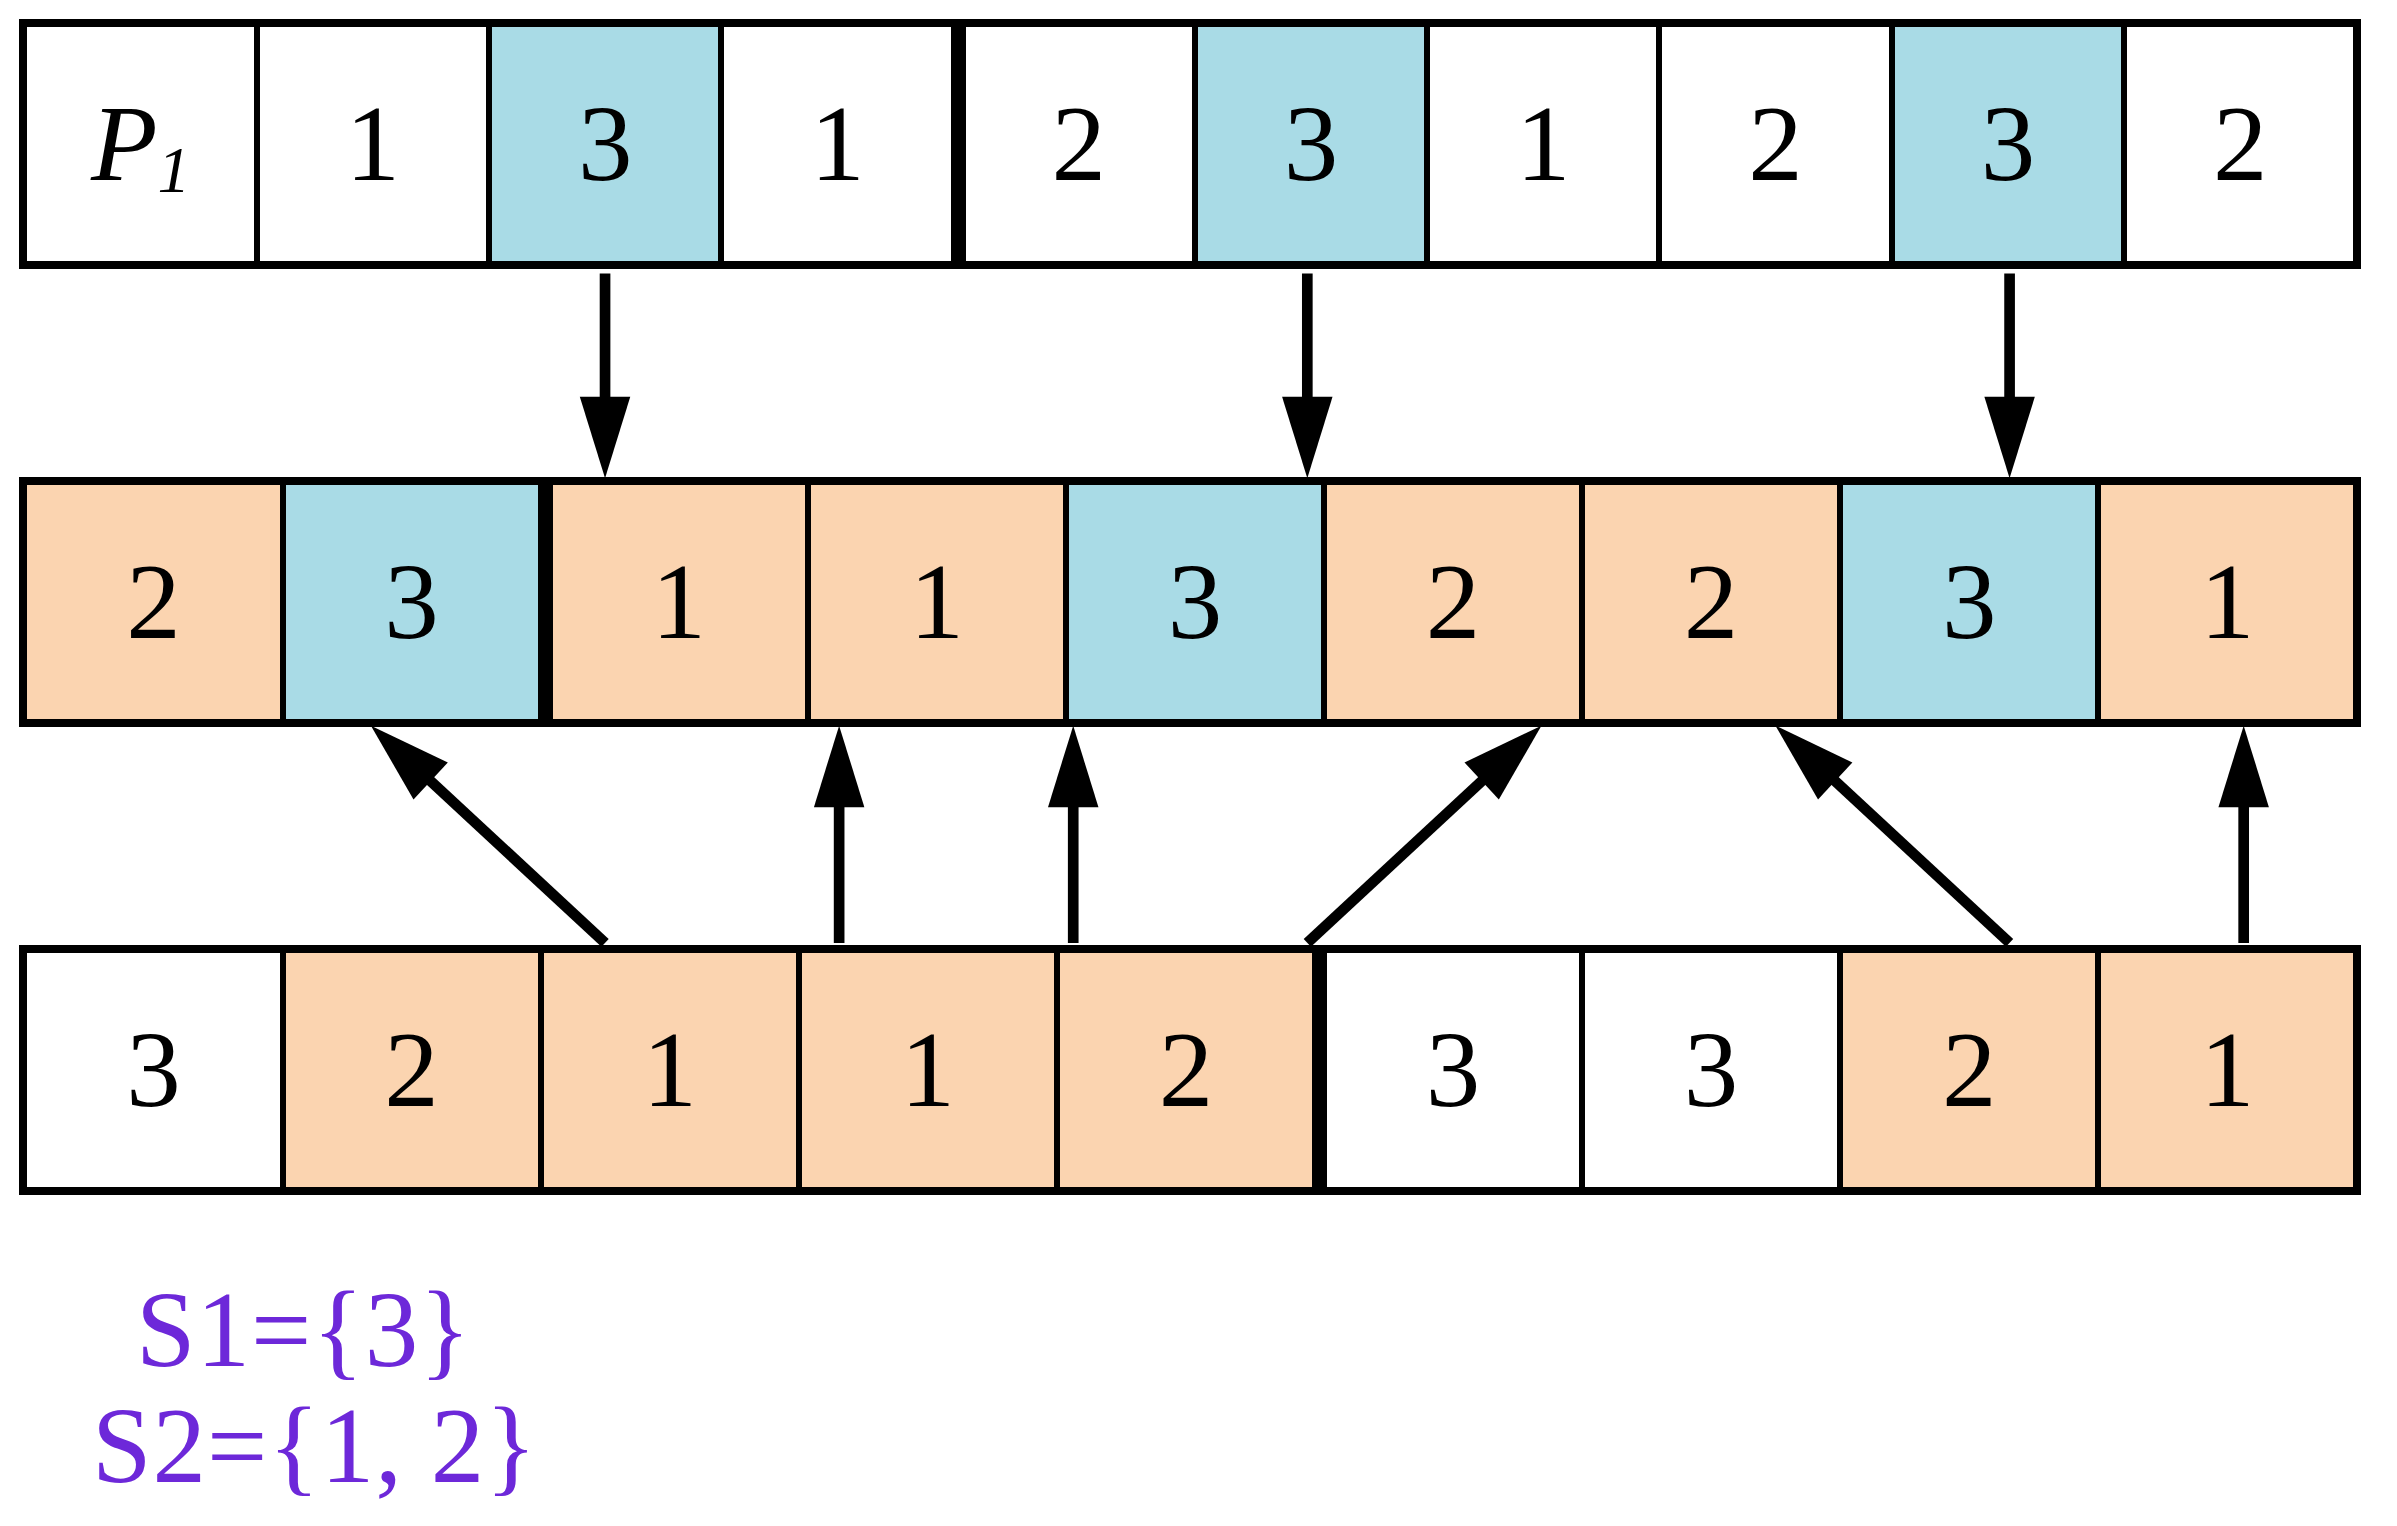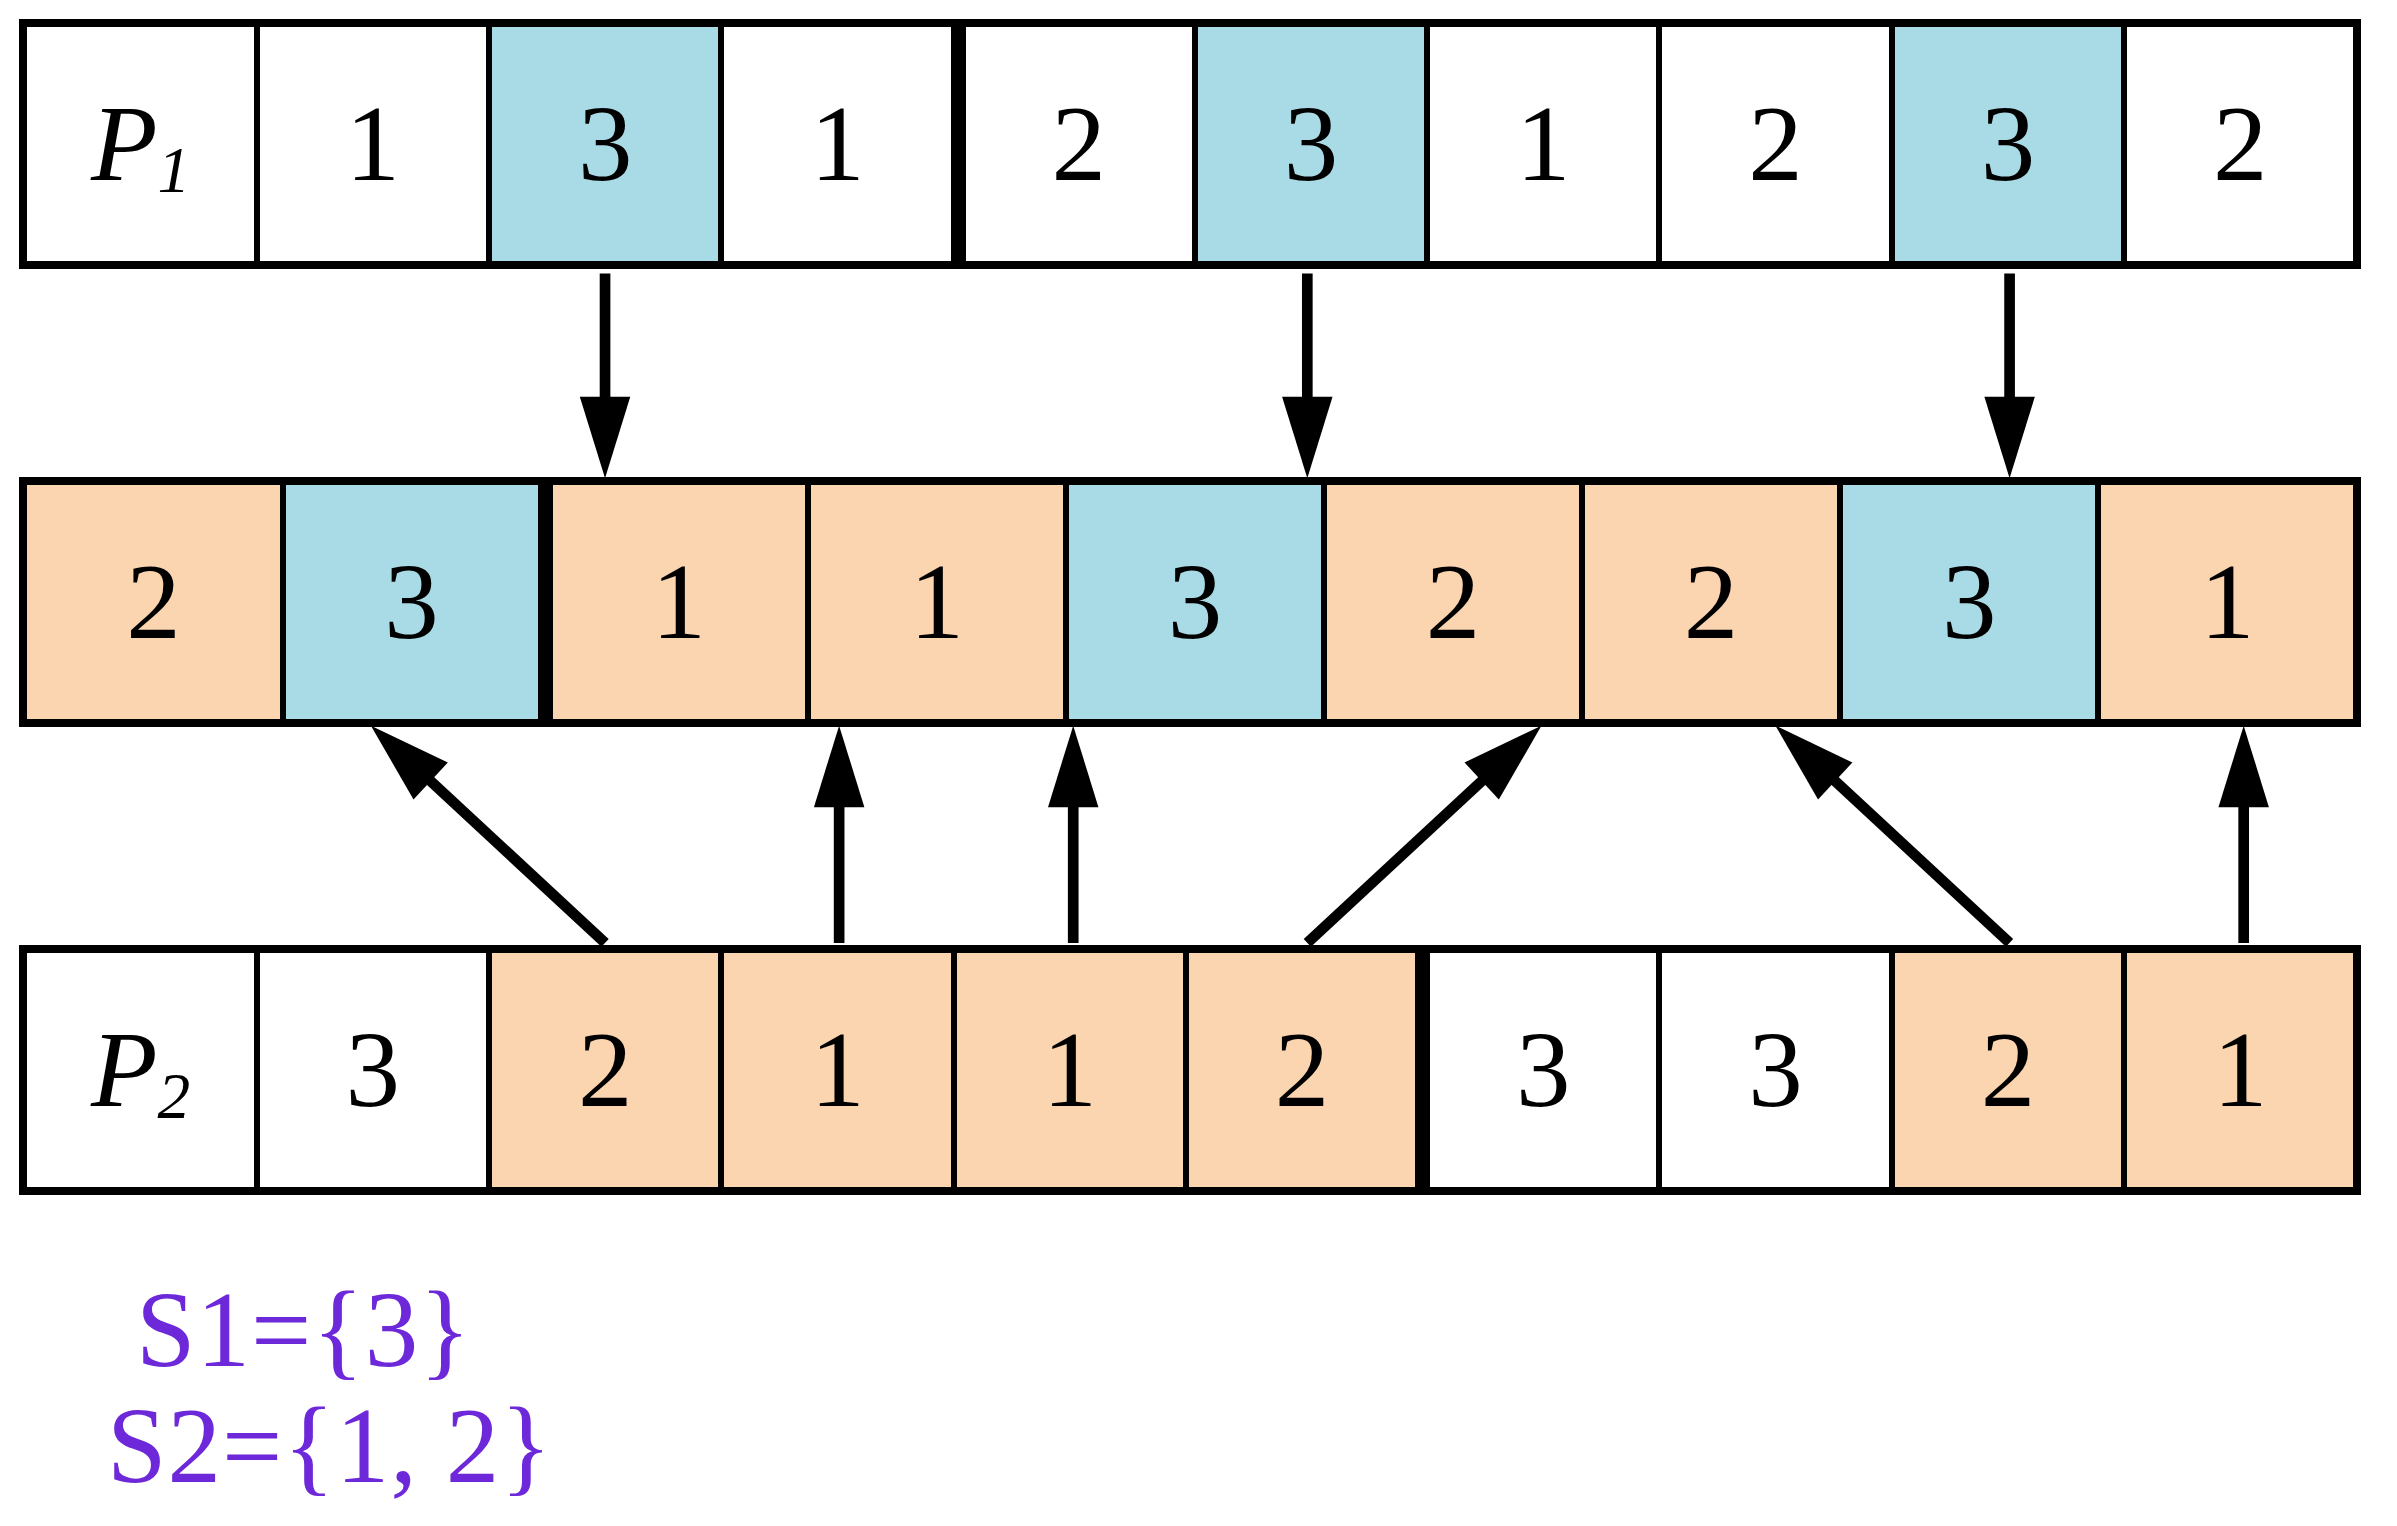--- a/index.html
+++ b/index.html
@@ -79,23 +79,20 @@
       <div class="cell" style="background: rgb(169, 219, 230);">3</div>
       <div class="cell split" style="background: rgb(251, 212, 176);">1</div>
       <div class="cell" style="background: rgb(251, 212, 176);">1</div>
       <div class="cell" style="background: rgb(169, 219, 230);">3</div>
       <div class="cell" style="background: rgb(251, 212, 176);">2</div>
       <div class="cell" style="background: rgb(251, 212, 176);">2</div>
       <div class="cell" style="background: rgb(169, 219, 230);">3</div>
       <div class="cell" style="background: rgb(251, 212, 176);">1</div>
     </div>
   <div class="grid-row" style="top:945px">
-      <div class="cell label-cell">
-        <i>P<sub>2</sub></i>
-      </div>
       <div class="cell" style="background: rgb(255, 255, 255);">3</div>
       <div class="cell" style="background: rgb(251, 212, 176);">2</div>
       <div class="cell" style="background: rgb(251, 212, 176);">1</div>
       <div class="cell" style="background: rgb(251, 212, 176);">1</div>
       <div class="cell" style="background: rgb(251, 212, 176);">2</div>
       <div class="cell split" style="background: rgb(255, 255, 255);">3</div>
       <div class="cell" style="background: rgb(255, 255, 255);">3</div>
       <div class="cell" style="background: rgb(251, 212, 176);">2</div>
       <div class="cell" style="background: rgb(251, 212, 176);">1</div>
     </div>
@@ -133,16 +130,16 @@
         <line x1="2071.05" y1="972" x2="1885.4497040582226" y2="799.7063145836794" stroke="#000000" stroke-width="11"></line>
         <polygon points="1829.75,748 1909.0018331587678,786.0939226252011 1873.6238284436188,824.2042464545112" fill="#000000"></polygon>
       </g>
       <g>
         <line x1="2312.35" y1="972" x2="2312.35" y2="824" stroke="#000000" stroke-width="11"></line>
         <polygon points="2312.35,748 2338.35,832 2286.35,832" fill="#000000"></polygon>
       </g>
     </svg>
 
   <div class="note" style="left:136px; top:1277px;">S1={3}</div>
-  <div class="note" style="left:107px; top:1393px;">S2={1, 2}</div>
+  <div class="note" style="left:92px; top:1393px;">S2={1, 2}</div>
 
 </div>
 
 
 </body></html>

